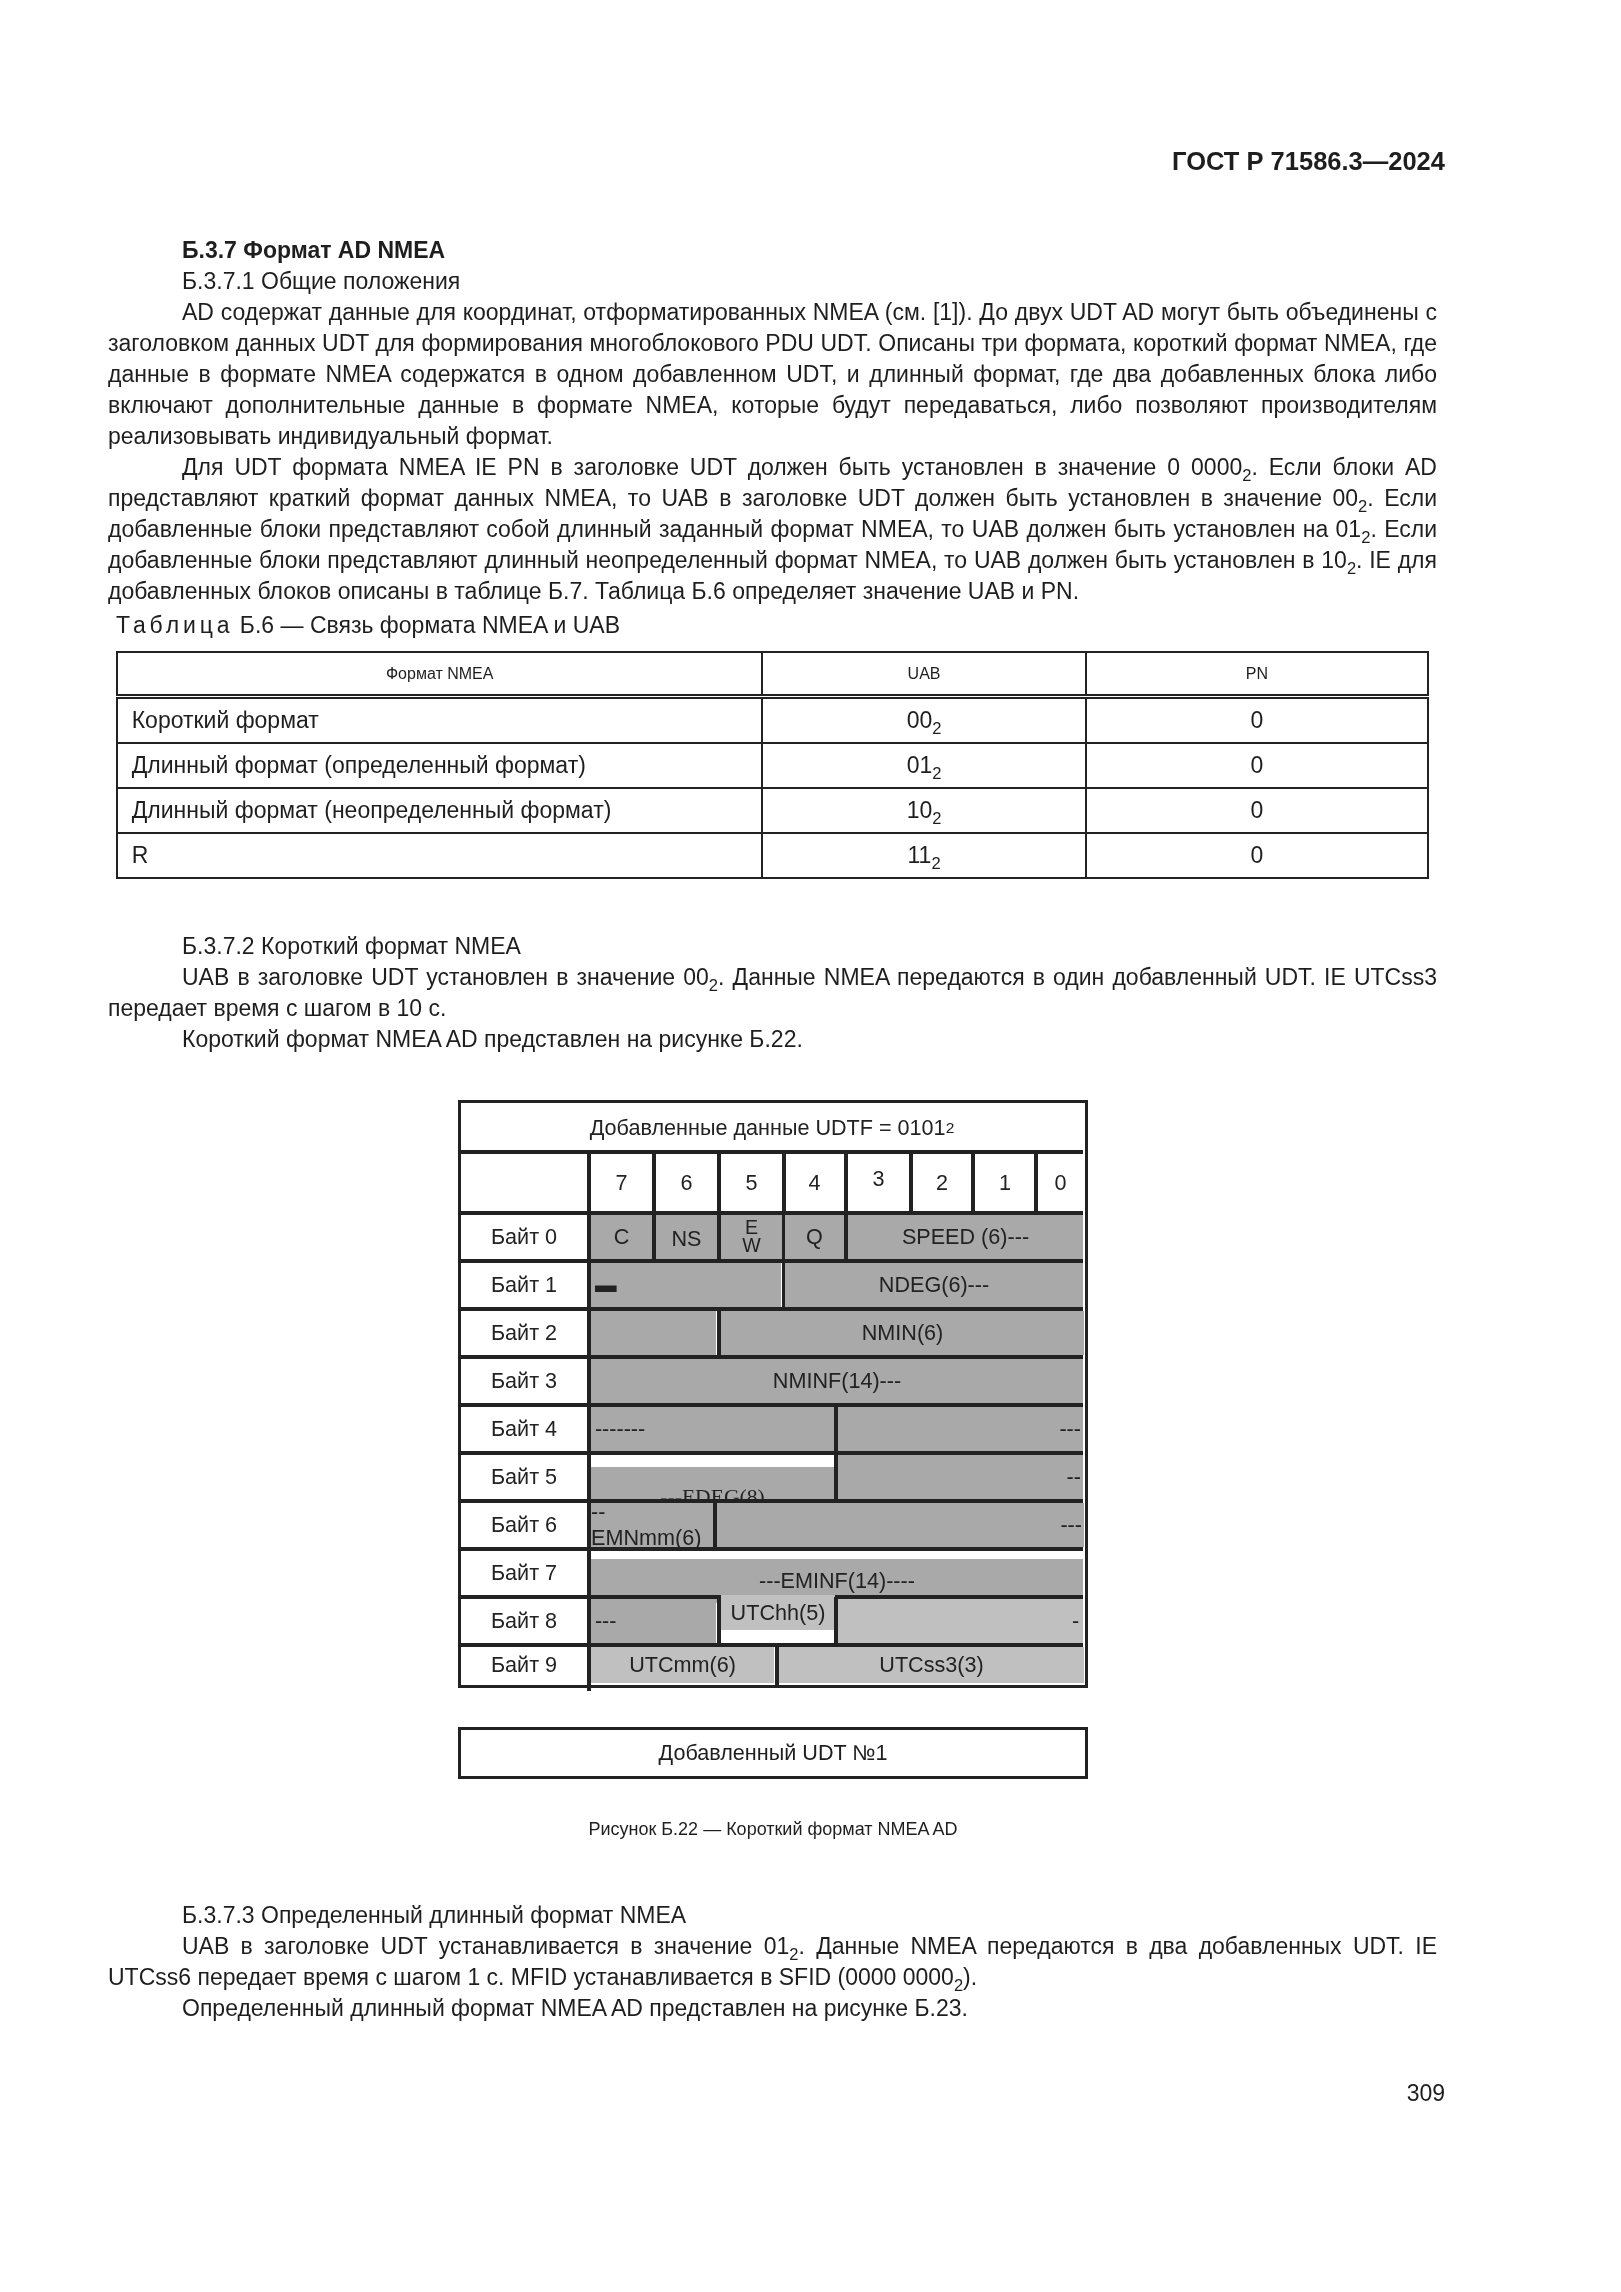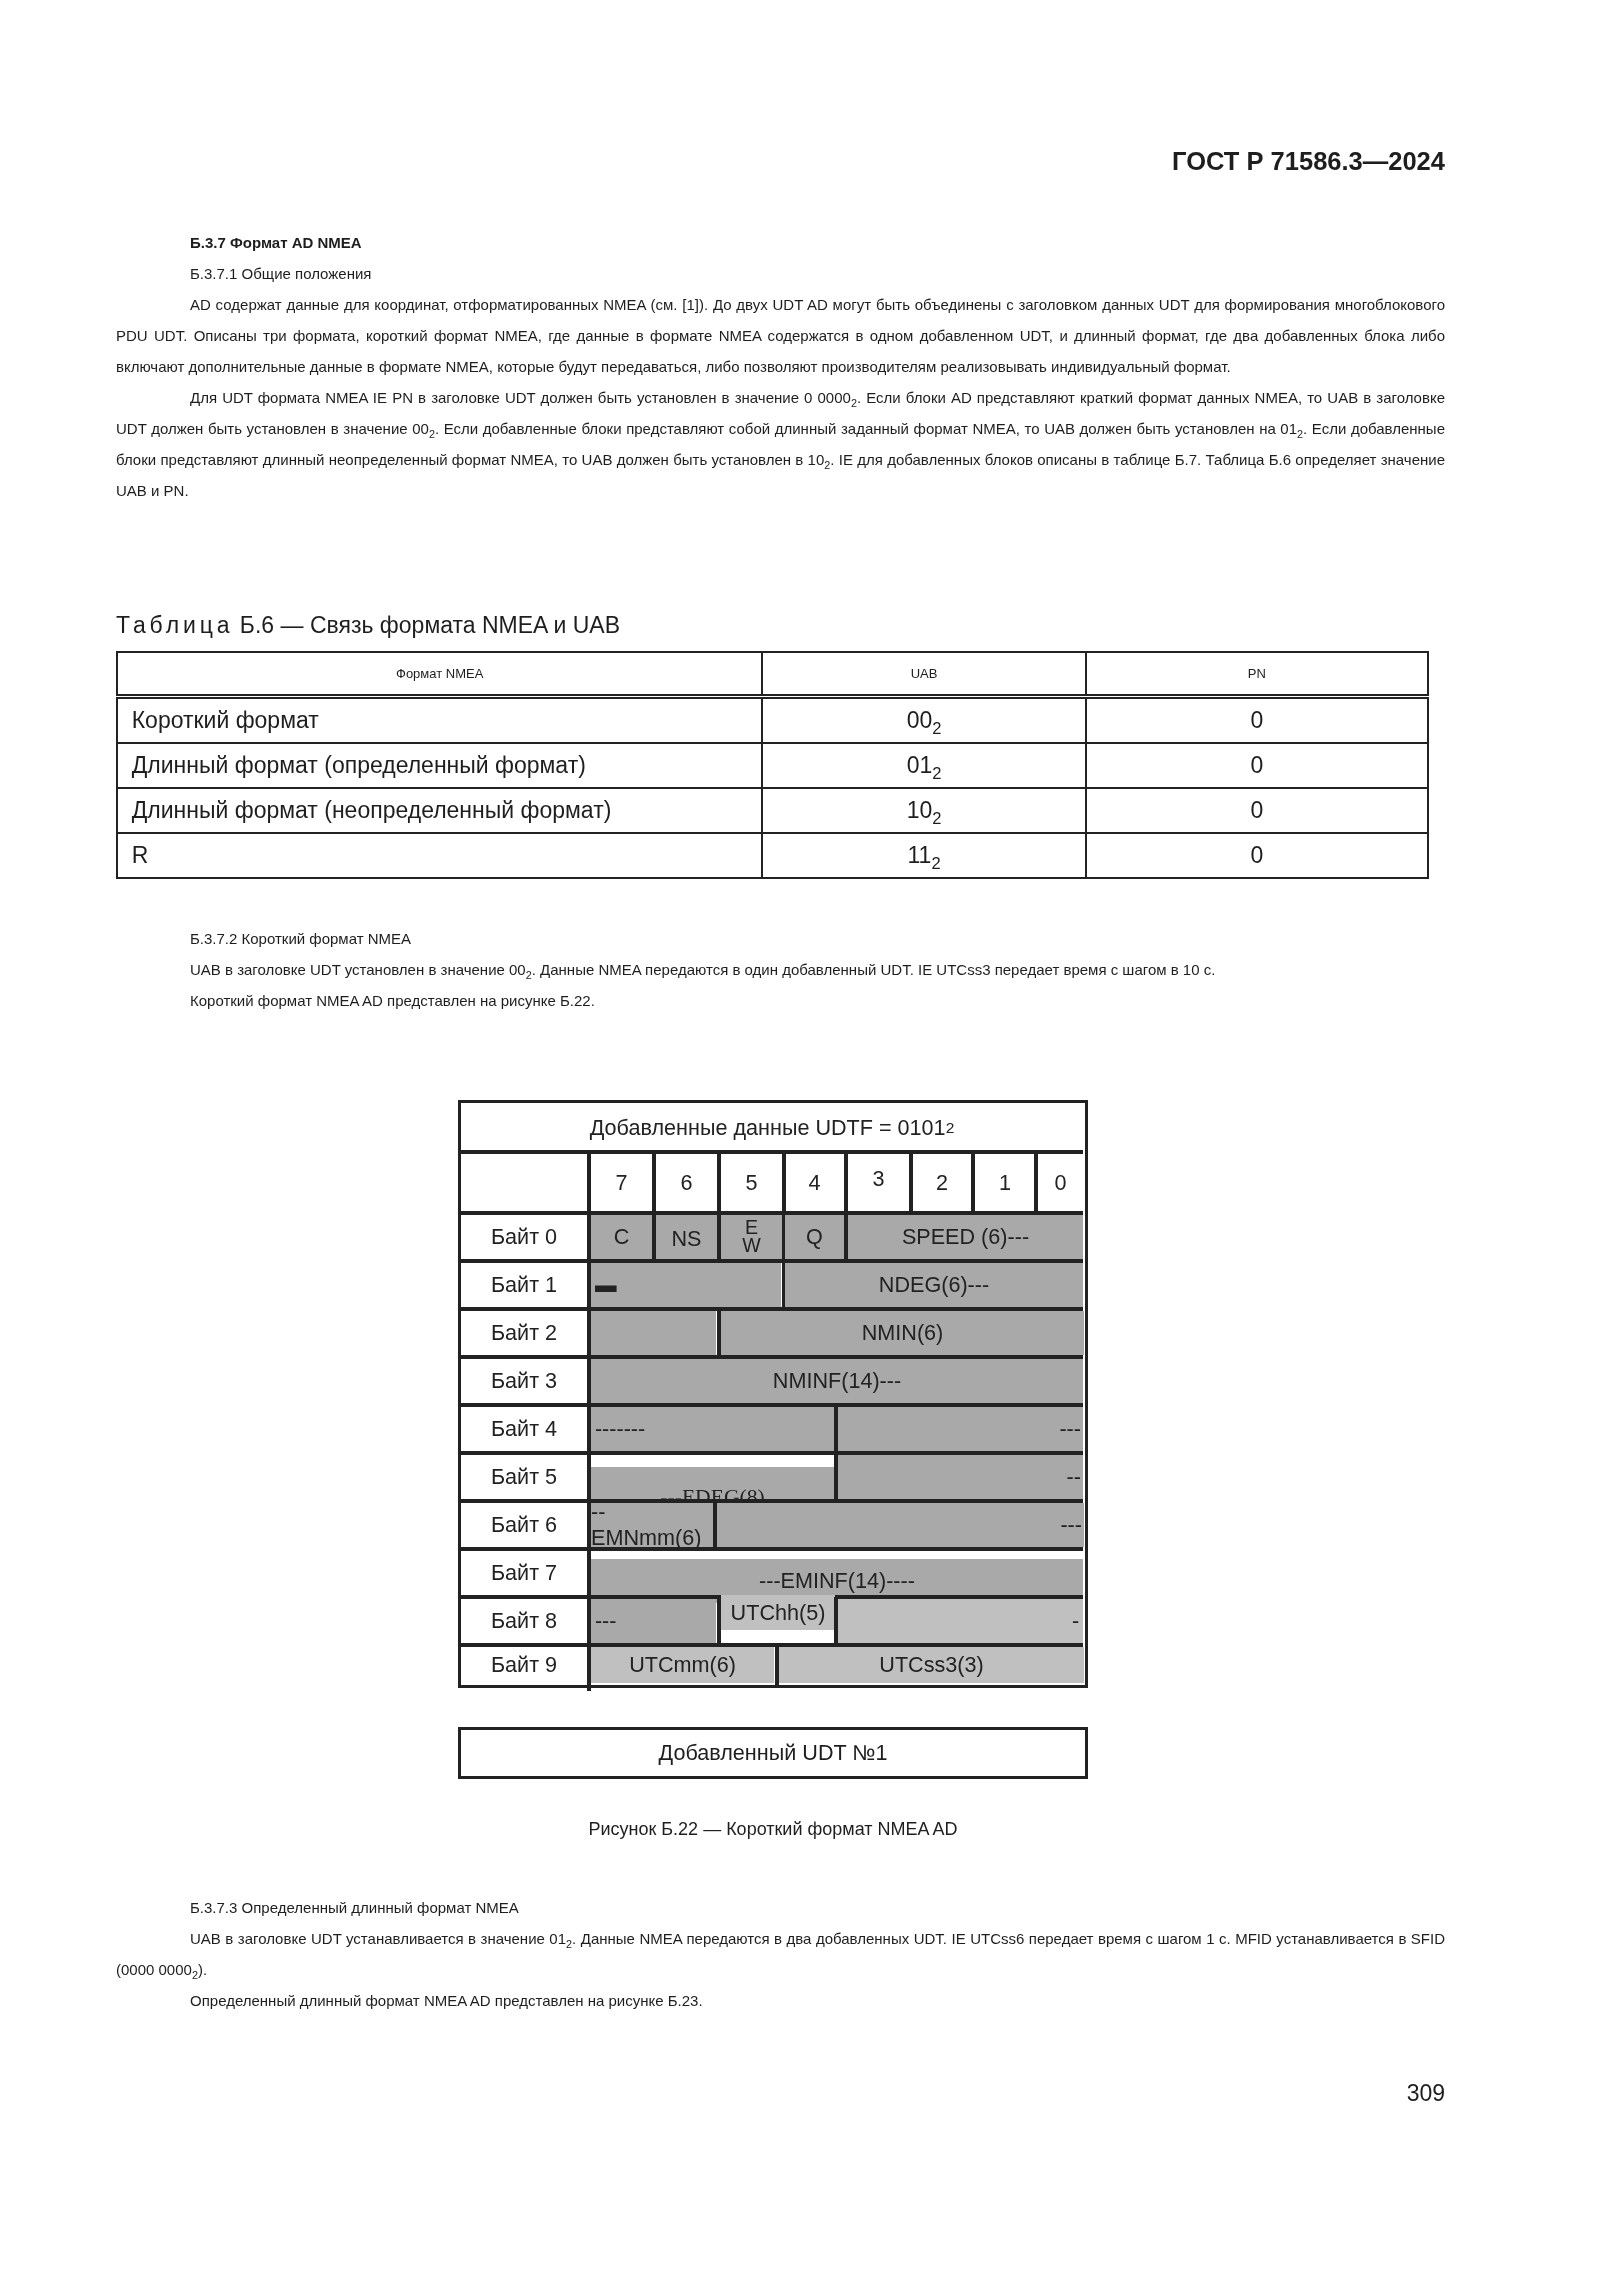--- a/index.html
+++ b/index.html
@@ -6,39 +6,40 @@
   body {
     width: 1621px; height: 2293px; position: relative; overflow: hidden;
     font-family: "Liberation Sans", sans-serif; color: #1e1e1e;
   }
   .abs { position: absolute; }
   .doc-code {
     left: 980px; top: 147px; width: 465px; text-align: right;
     font-weight: bold; font-size: 25.5px;
   }
   .text {
-    left: 116px; width: 1329px; font-size: 15px; line-height: 31px;
+    left: 108px; width: 1329px; font-size: 23px; line-height: 31px;
     text-align: justify;
+    margin-top: 8px;
   }
   .text p { margin: 0; }
   .indent { text-indent: 74px; }
   .heading { font-weight: bold; }
   sub { font-size: 0.72em; vertical-align: -0.35em; line-height: 0; }
 
   
   .tcap { left: 116px; top: 612px; font-size: 23px; }
   .tcap .sp { letter-spacing: 3.9px; }
   table.t6 {
     position: absolute; left: 116px; top: 651px; width: 1313px;
     border-collapse: collapse; font-size: 23px;
   }
   table.t6 td, table.t6 th {
     border: 2.9px solid #222; height: 43px; padding: 0 13.7px;
   }
-  table.t6 th { font-weight: normal; font-size: 13px; height: 41px; margin-top: 36px; }
+  table.t6 th { font-weight: normal; font-size: 16px; height: 41px; margin-top: 36px; }
   table.t6 thead tr th { border-bottom: 5.9px double #222; }
   table.t6 td.c { text-align: center; }
   table.t6 .col1 { width: 616px; text-align: left; }
   table.t6 th.col1 { text-align: center; }
   table.t6 .col2 { width: 294px; }
 
   
   .fig {
     position: absolute; left: 458px; top: 1100px; width: 630px; height: 588px;
     border: 3.9px solid #222; box-sizing: border-box; background: #fff;

